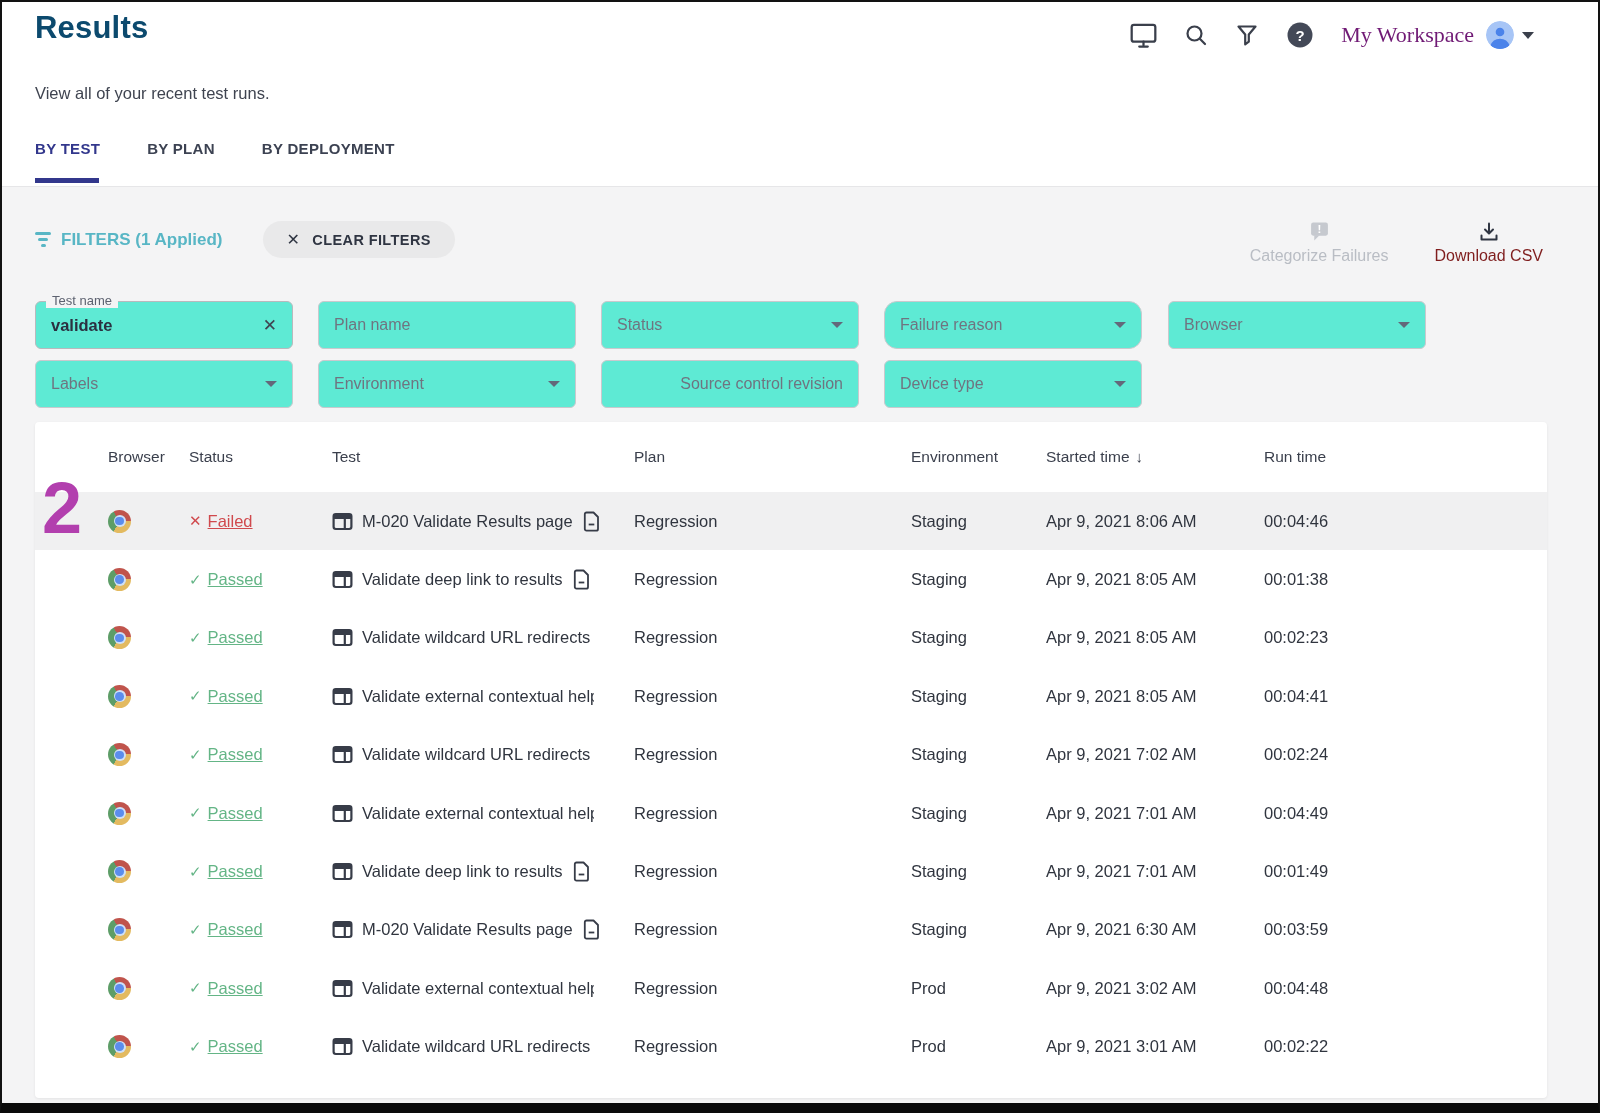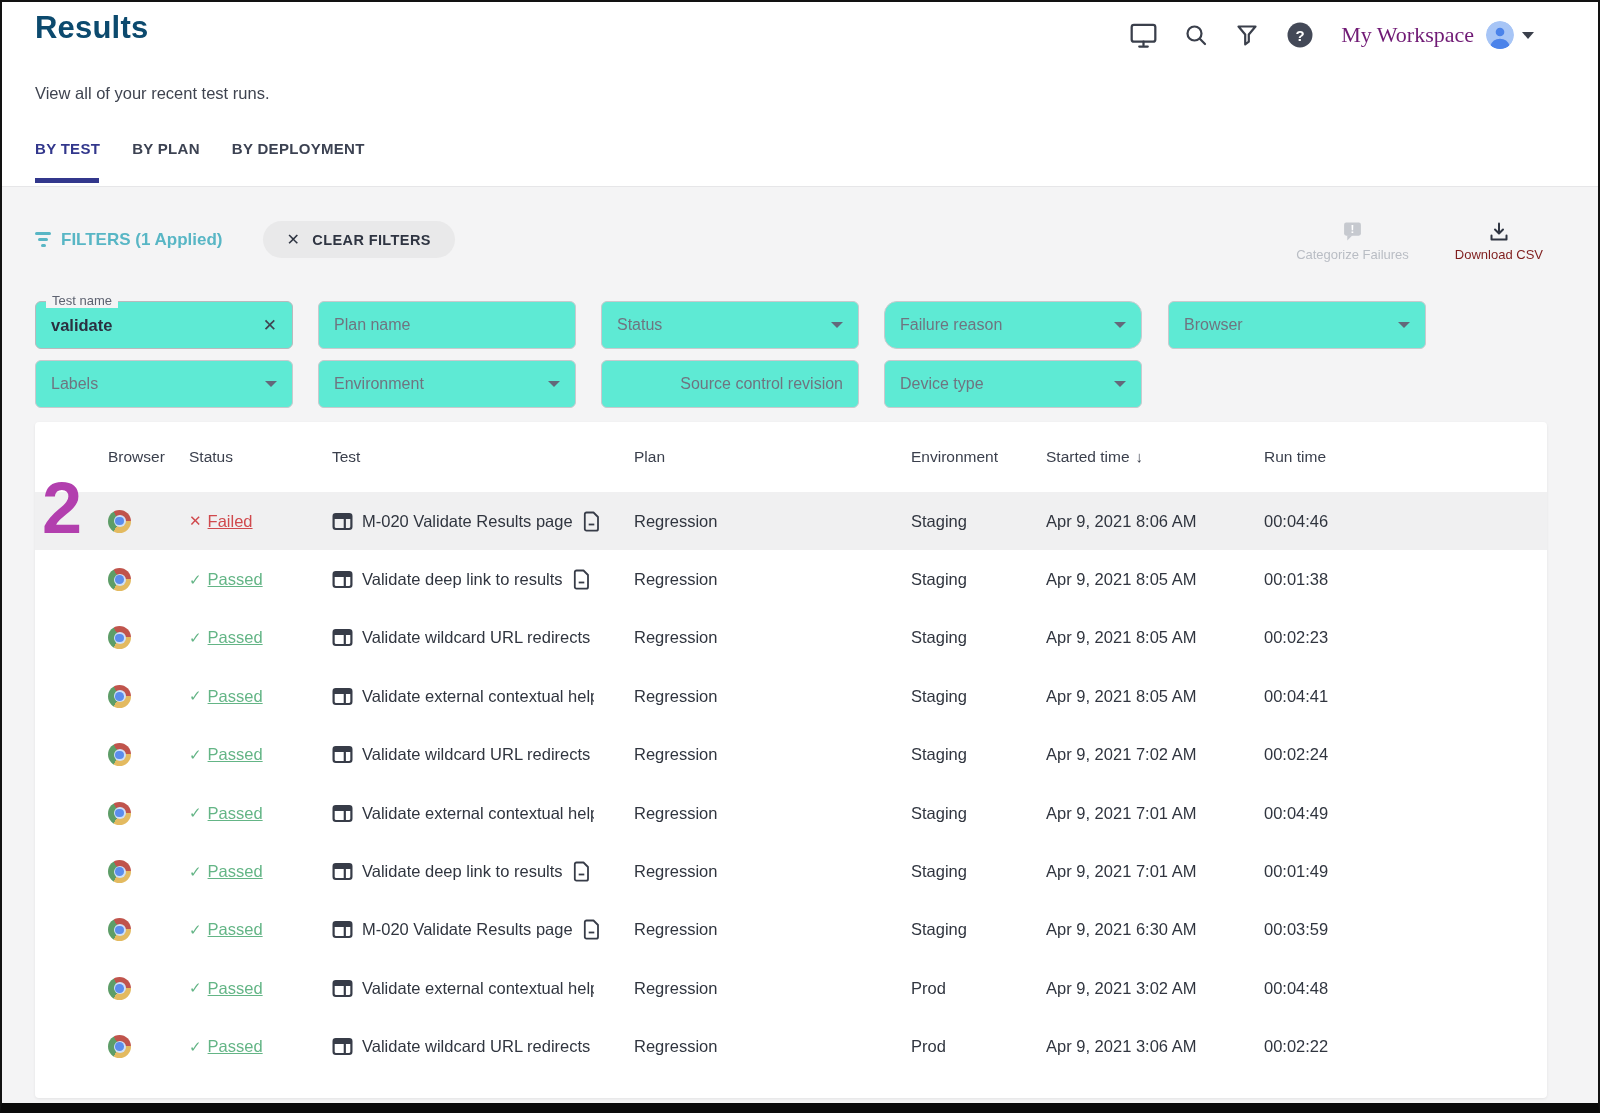--- a/index.html
+++ b/index.html
@@ -20,39 +20,39 @@
   .subtitle { position:absolute; left:33px; top:82px; font-size:16.5px; color:#3f4450; }
 
   .topbar { position:absolute; top:12px; right:64px; height:42px; display:flex; align-items:center; gap:27px; }
   .tb-icon { display:flex; align-items:center; justify-content:center; cursor:pointer; }
   .workspace { display:flex; align-items:center; gap:12px; cursor:pointer; }
   .workspace-label { font-size:22px; color:#701a75;font-family:Liberation Serif, serif; }
   .avatar { width:28px; height:28px; border-radius:50%; overflow:hidden; display:block; }
   .caret { width:0; height:0; border-left:6px solid transparent; border-right:6px solid transparent; border-top:7px solid #3a3f4b; margin-left:-4px; }
 
   
-  .tabs { position:absolute; left:33px; top:138px; display:flex; gap:32px; }
+  .tabs { position:absolute; left:33px; top:138px; display:flex; gap:47px; }
   .tab { font-size:15px; font-weight:700; letter-spacing:.3px; color:#3c4252; cursor:pointer; padding-bottom:26px; }
   .tab.active { color:#32378c; }
   .tab-underline { position:absolute; left:33px; top:176px; width:64px; height:5px; background:#32378c; }
 
   
   .graybg { position:absolute; top:184px; left:0; right:0; bottom:0; background:#f4f4f5; border-top:1px solid #e6e6e8; }
 
   .filters-bar { position:absolute; left:33px; top:219px; display:flex; align-items:center; gap:40px; }
   .filters-label { display:flex; align-items:center; gap:10px; color:#58b6c5; font-size:17px; font-weight:700; cursor:pointer; }
   .flines { display:inline-flex; flex-direction:column; align-items:center; gap:3px; }
   .flines i { display:block; height:3px; background:#58b6c5; border-radius:2px; }
   .flines i:nth-child(1){ width:16px; } .flines i:nth-child(2){ width:10px; } .flines i:nth-child(3){ width:5px; }
   .clear-pill { height:37px; background:#e9e9ea; border-radius:19px; display:flex; align-items:center; gap:12px; padding:0 24px; font-size:14.5px; font-weight:600; letter-spacing:.4px; color:#2f3542; cursor:pointer; }
   .x-glyph { font-size:16px; color:#2f3542; font-weight:400; }
 
   .top-actions { position:absolute; top:219px; right:55px; display:flex; gap:46px; }
   .action { display:flex; flex-direction:column; align-items:center; gap:5px; cursor:pointer; }
-  .action .alabel { font-size:13px; }
+  .action .alabel { font-size:16px; }
   .action.disabled .alabel { color:#b9bdc4; cursor:default; }
   .action.enabled .alabel { color:#7f1d1d; }
 
   
   .fbox { position:absolute; width:258px; height:48px; background:#5eead4; border:1px solid #c9c9cd; border-radius:6px; display:flex; align-items:center; padding:0 15px; cursor:pointer; }
   .fbox .ph { font-size:16px; color:#6f7480; flex:1; white-space:nowrap; overflow:hidden; }
   .caret-down { width:0; height:0; border-left:6px solid transparent; border-right:6px solid transparent; border-top:6px solid #63687a; }
   .fbox.filled { border-color:#b9b9bd; }
   .notch-label { position:absolute; top:-9px; left:10px; font-size:13px; color:#5d6270; background:#f4f4f5; padding:0 6px; }
   .fvalue { font-size:16.5px; font-weight:600; color:#2b3040; flex:1; }
@@ -498,19 +498,19 @@
       <svg class="win-icon" width="21" height="21" viewBox="0 0 21 21">
         <rect x="1.6" y="3" width="17.8" height="15" rx="2.2" fill="none" stroke="#373c48" stroke-width="2.2"></rect>
         <path d="M2 4.6c0-.9.7-1.6 1.6-1.6h13.8c.9 0 1.6.7 1.6 1.6V8H2z" fill="#373c48"></path>
         <path d="M12.8 8v10" stroke="#373c48" stroke-width="2.2"></path>
       </svg>
       <span class="t-name">Validate wildcard URL redirects</span>
 
     </div>
     <div class="c-plan">Regression</div>
     <div class="c-env">Prod</div>
-    <div class="c-start">Apr 9, 2021 3:06 AM</div>
+    <div class="c-start">Apr 9, 2021 3:01 AM</div>
     <div class="c-run">00:02:22</div>
   </div>
 </div>
 </div>
 
 <div class="annotation">2</div>
 
 </body></html>

